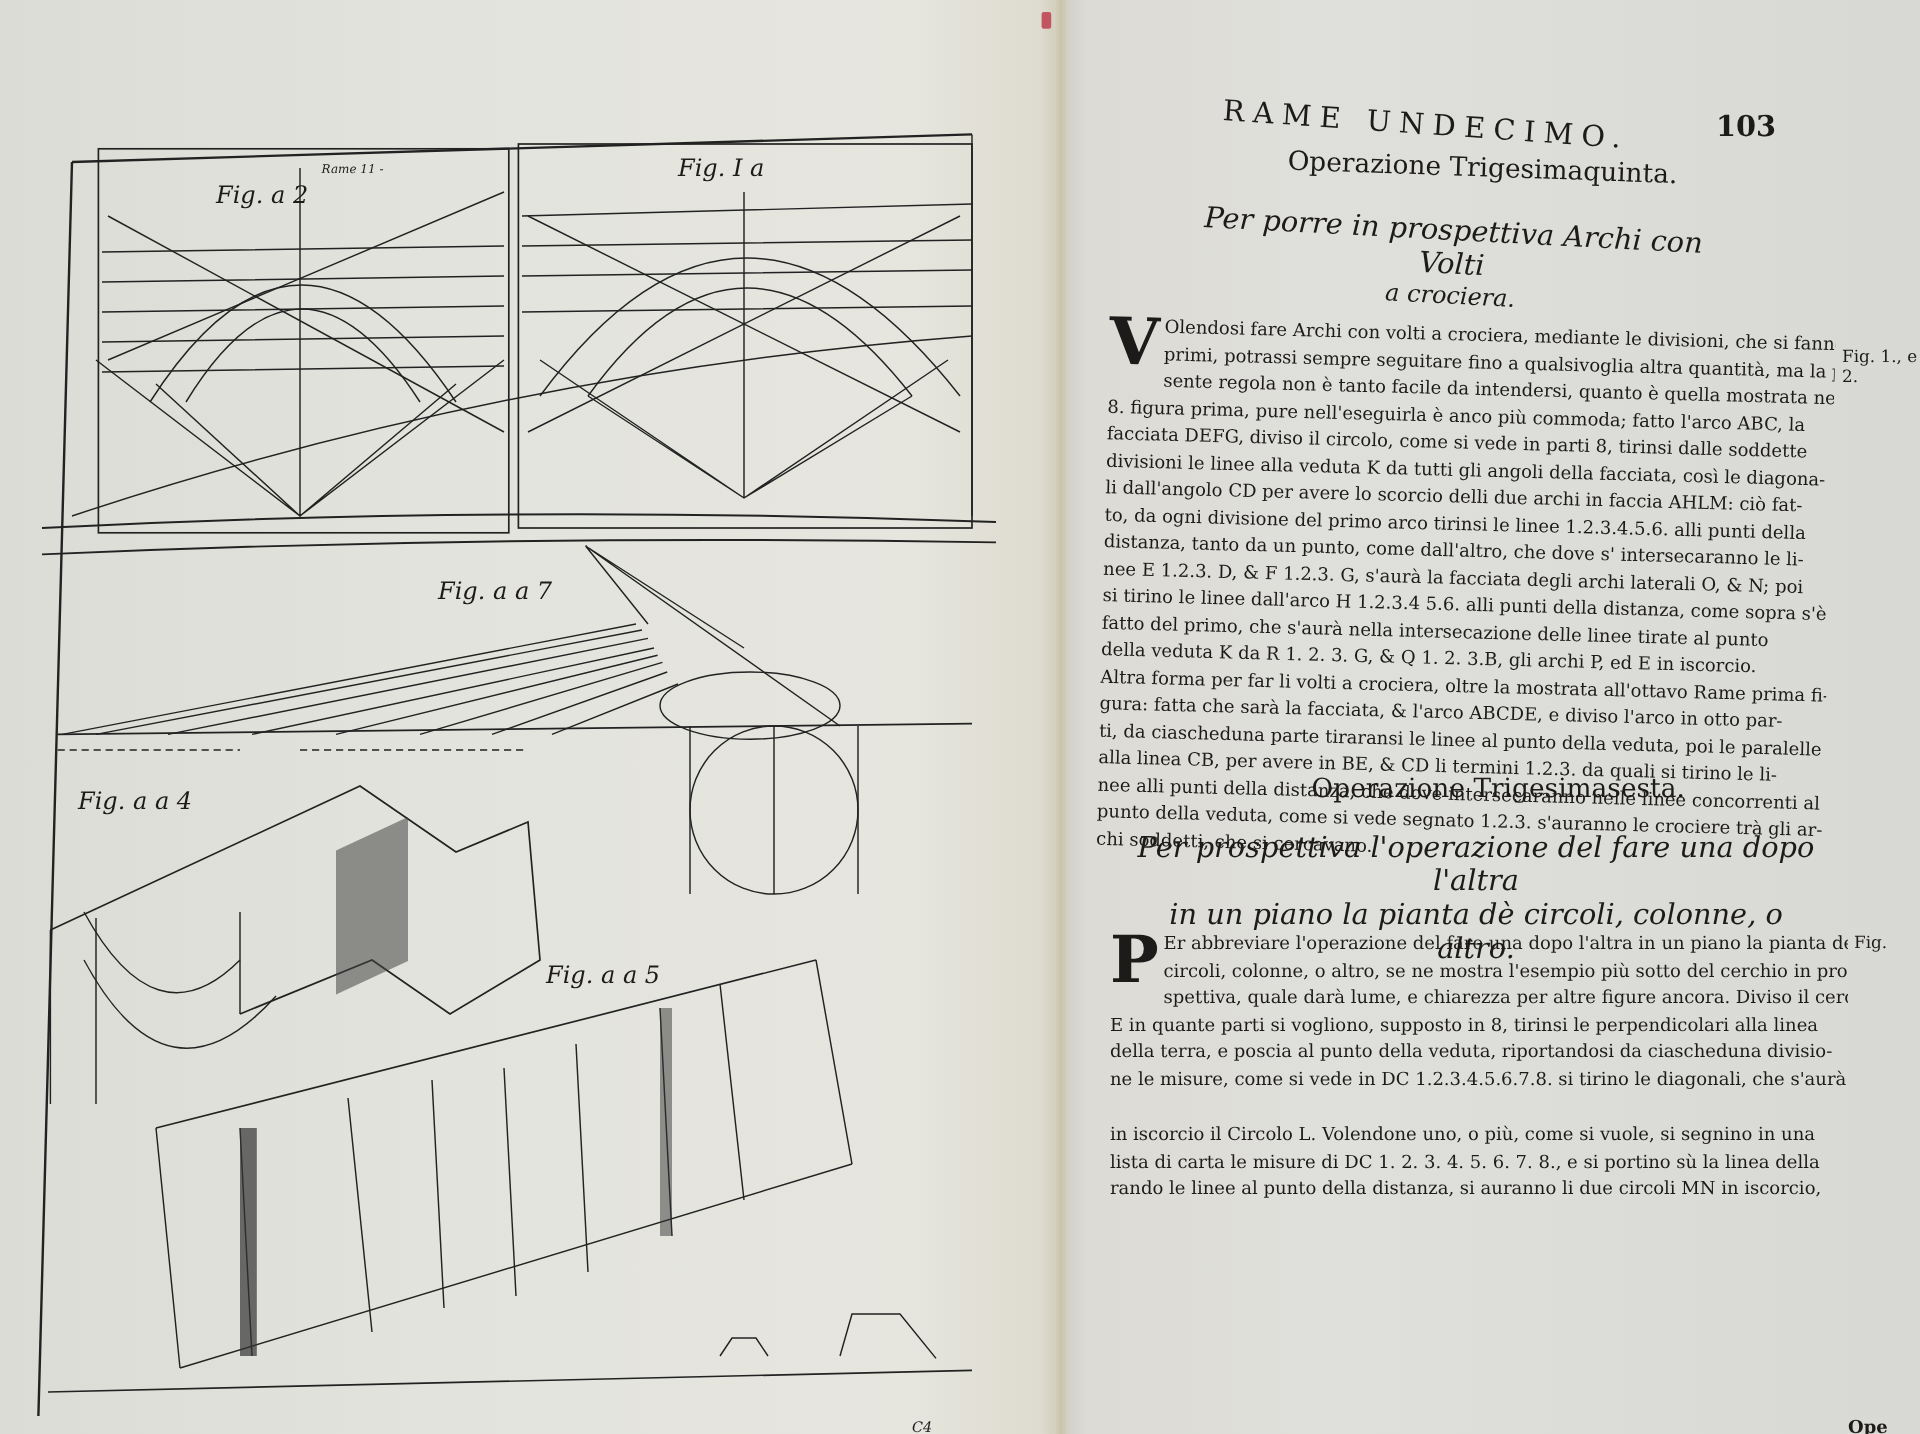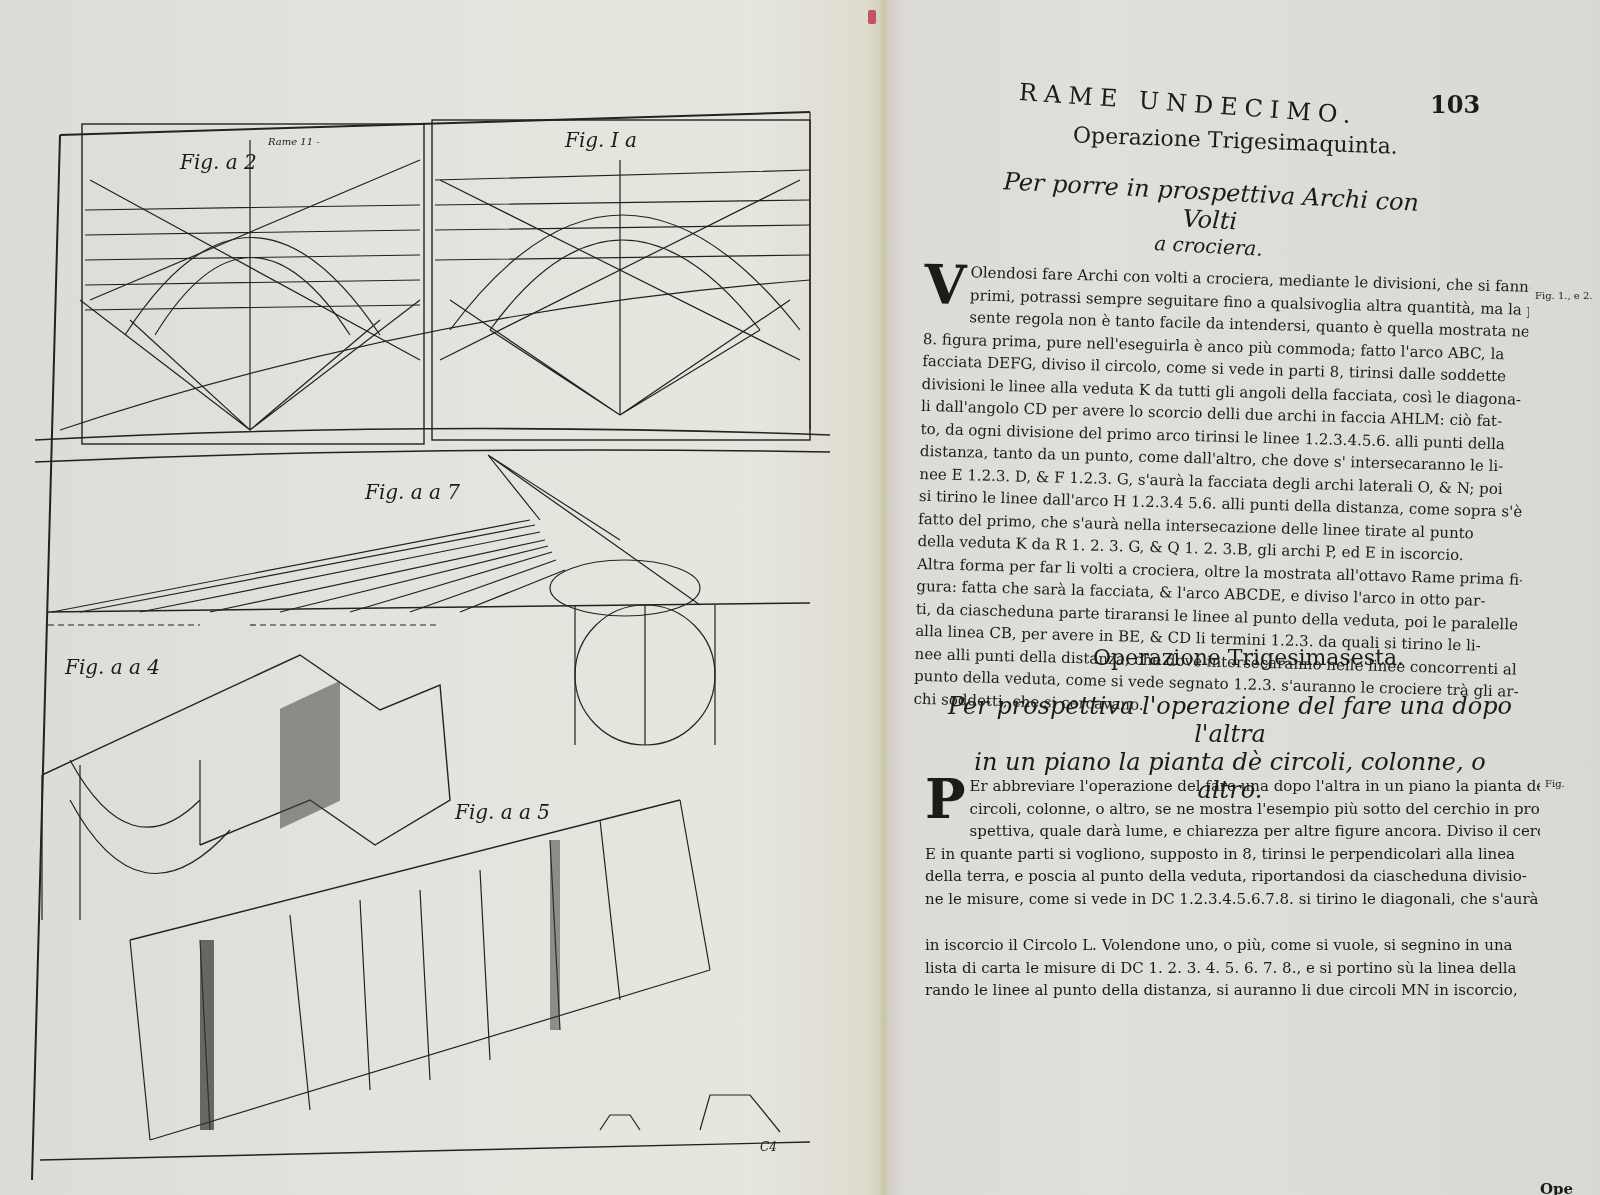--- a/index.html
+++ b/index.html
@@ -28,21 +28,21 @@
   .plate { position:absolute; left:20px; top:100px; width:810px; height:1080px; }
   .plate svg { width:100%; height:100%; }
   .plate-title { position:absolute; left:248px; top:36px; font-style:italic; font-size:10px; }
   .fig-label { position:absolute; font-style:italic; font-size:20px; font-family:"DejaVu Serif", serif; }
   .running-head { position:absolute; left:1020px; top:78px; font-size:24px; letter-spacing:7px; transform:rotate(4deg); transform-origin:left top; }
   .page-num { position:absolute; left:1430px; top:90px; font-size:24px; font-weight:bold; }
   .op-title { position:absolute; font-size:22px; }
   .subtitle { position:absolute; font-style:italic; font-size:24px; text-align:center; }
   .para { position:absolute; font-size:15px; line-height:22.5px; text-align:justify; }
   .para .dropcap { float:left; font-size:54px; line-height:44px; margin:2px 4px 0 0; font-weight:bold; }
-  .margin-note { position:absolute; font-size:10px; }
+  .margin-note { position:absolute; font-size:14px; }
   .catch { position:absolute; left:1540px; top:1180px; font-size:15px; font-weight:bold; }
 </style>
 </head>
 <body>
 
 <div class="spread">
   <div class="page-left"></div>
   <div class="page-right"></div>
   <div class="gutter"></div>
   <div class="ribbon"></div>
@@ -95,21 +95,21 @@
       <path d="M580 1030 L590 1015 L610 1015 L620 1030"></path>
       <rect x="180" y="840" width="14" height="190" fill="#333" stroke="none" opacity="0.7"></rect>
       <rect x="530" y="740" width="10" height="190" fill="#333" stroke="none" opacity="0.5"></rect>
     </svg>
     <div class="plate-title">Rame 11 -</div>
     <div class="fig-label" style="left:160px;top:50px;">Fig. a 2</div>
     <div class="fig-label" style="left:545px;top:28px;">Fig. I a</div>
     <div class="fig-label" style="left:345px;top:380px;">Fig. a a 7</div>
     <div class="fig-label" style="left:45px;top:555px;">Fig. a a 4</div>
     <div class="fig-label" style="left:435px;top:700px;">Fig. a a 5</div>
-    <div class="fig-label" style="left:740px;top:1040px;font-size:12px;">C4</div>
+    <div class="fig-label" style="left:740px;top:1082px;font-size:12px;">C4</div>
   </div>
 
   <div class="running-head">RAME UNDECIMO.</div>
   <div class="page-num">103</div>
 
   <div class="op-title" style="left:1073px;top:128px;transform:rotate(2deg);">Operazione Trigesimaquinta.</div>
   <div class="subtitle" style="left:990px;top:178px;width:440px;transform:rotate(3deg);">
     <div>Per porre in prospettiva Archi con Volti</div>
     <div style="font-size:20px;">a crociera.</div>
   </div>

